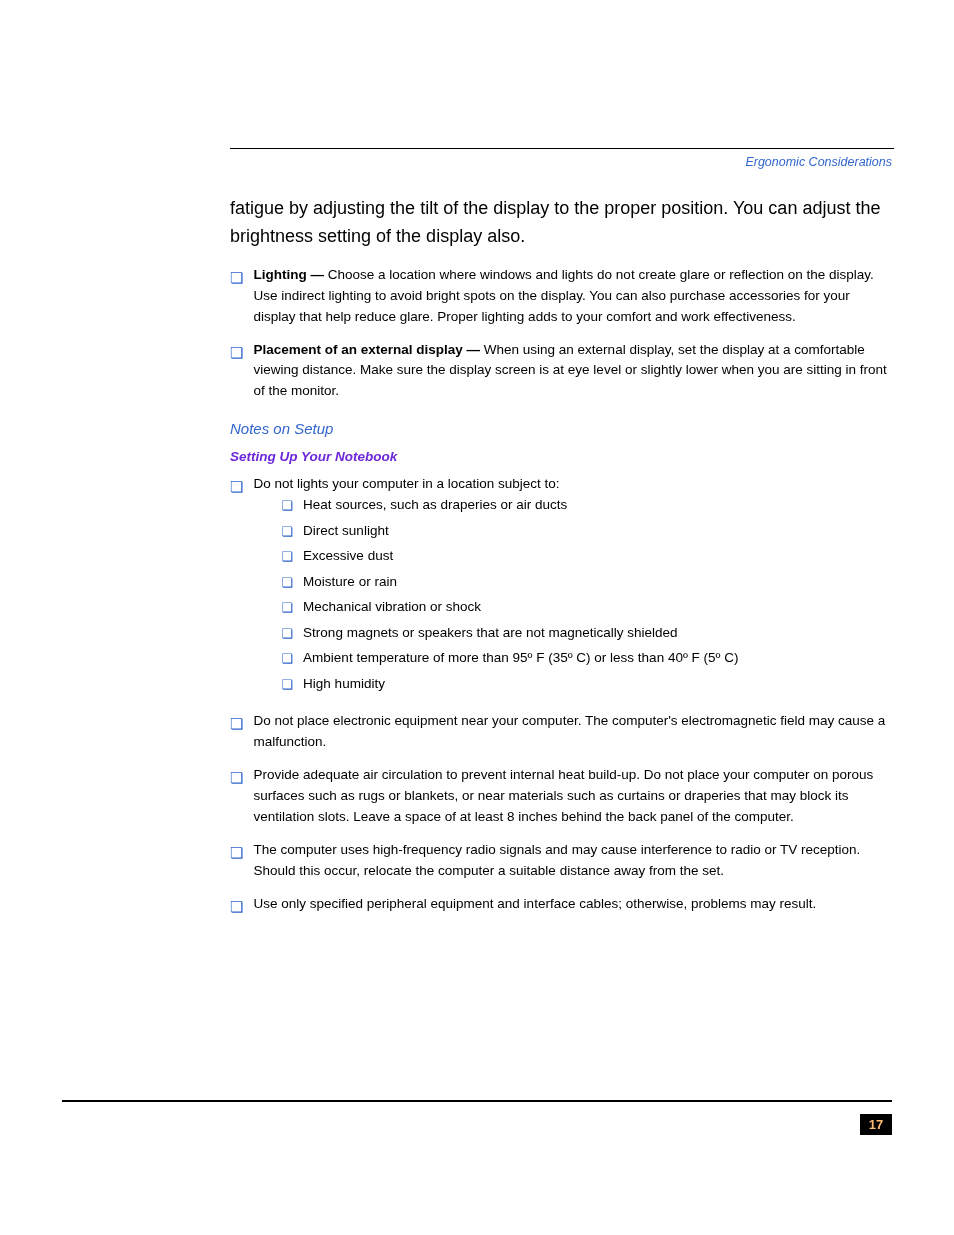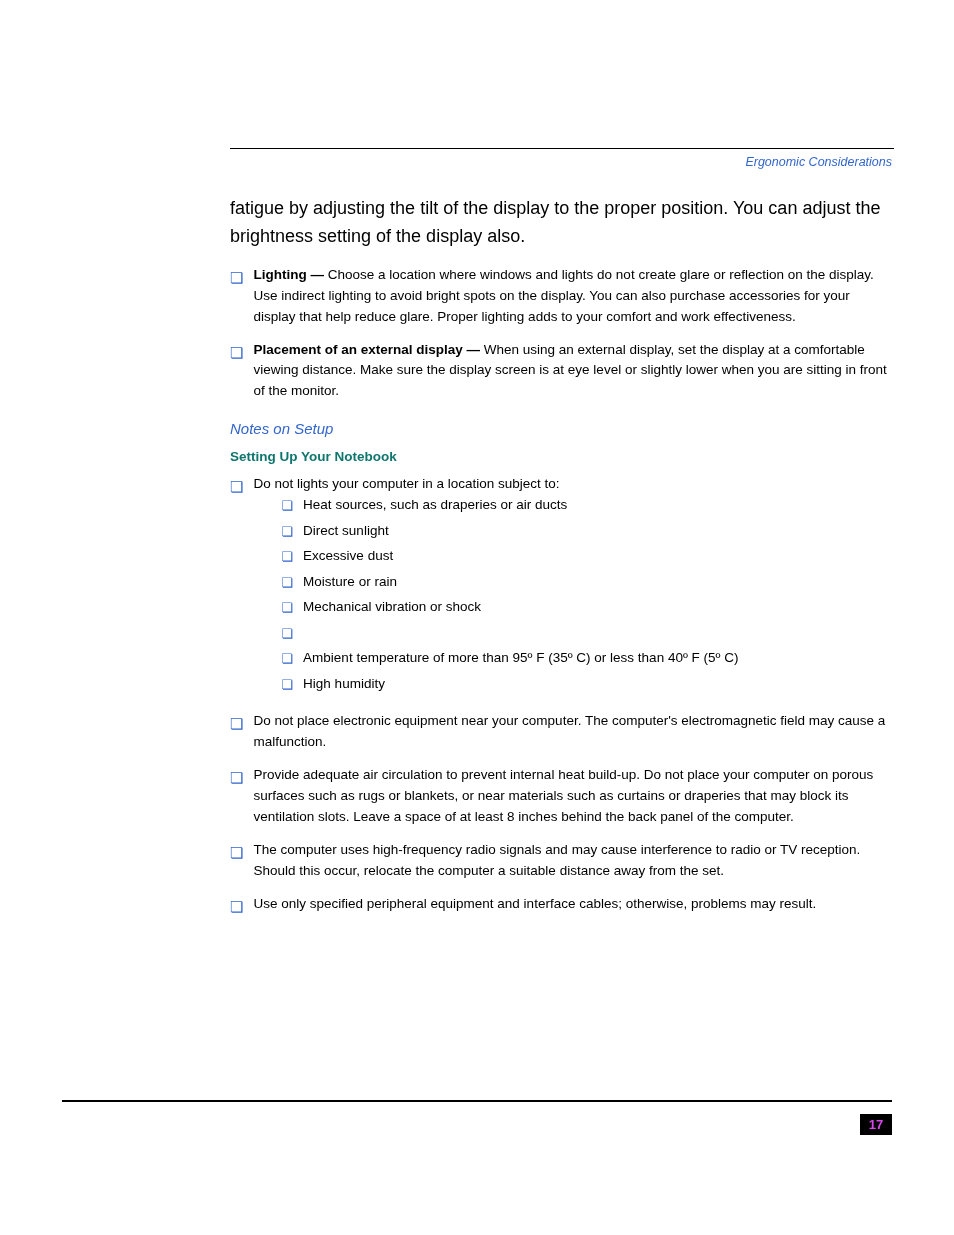--- a/index.html
+++ b/index.html
@@ -71,21 +71,22 @@
     }
     .section-heading {
       color: #3366cc;
       font-style: italic;
       font-weight: normal;
       font-size: 15px;
       margin-bottom: 12px;
       margin-top: 18px;
     }
     .sub-heading {
-      color: #0f766e;
+      color: #6d28d9;
+      font-style: italic;
       font-weight: bold;
       font-size: 13.5px;
       margin-bottom: 10px;
     }
     .nested-list {
       list-style: none;
       padding: 0;
       margin: 0 0 0 28px;
     }
     .nested-list li {
@@ -104,21 +105,21 @@
       left: 62px;
       right: 62px;
       height: 2px;
       background: #000;
     }
     .page-number-box {
       position: absolute;
       bottom: 100px;
       right: 62px;
       background: #000;
-      color: #d946ef;
+      color: #fdba74;
       font-size: 13px;
       font-weight: bold;
       padding: 3px 8px;
       min-width: 32px;
       text-align: center;
     }
   </style>
 </head>
 <body>
 
@@ -173,20 +174,21 @@
             <li>
               <span class="bullet-icon">❏</span>
               <span>Moisture or rain</span>
             </li>
             <li>
               <span class="bullet-icon">❏</span>
               <span>Mechanical vibration or shock</span>
             </li>
             <li>
               <span class="bullet-icon">❏</span>
+              <span>Strong magnets or speakers that are not magnetically shielded</span>
             </li>
             <li>
               <span class="bullet-icon">❏</span>
               <span>Ambient temperature of more than 95º F (35º C) or less than 40º F (5º C)</span>
             </li>
             <li>
               <span class="bullet-icon">❏</span>
               <span>High humidity</span>
             </li>
           </ul>

